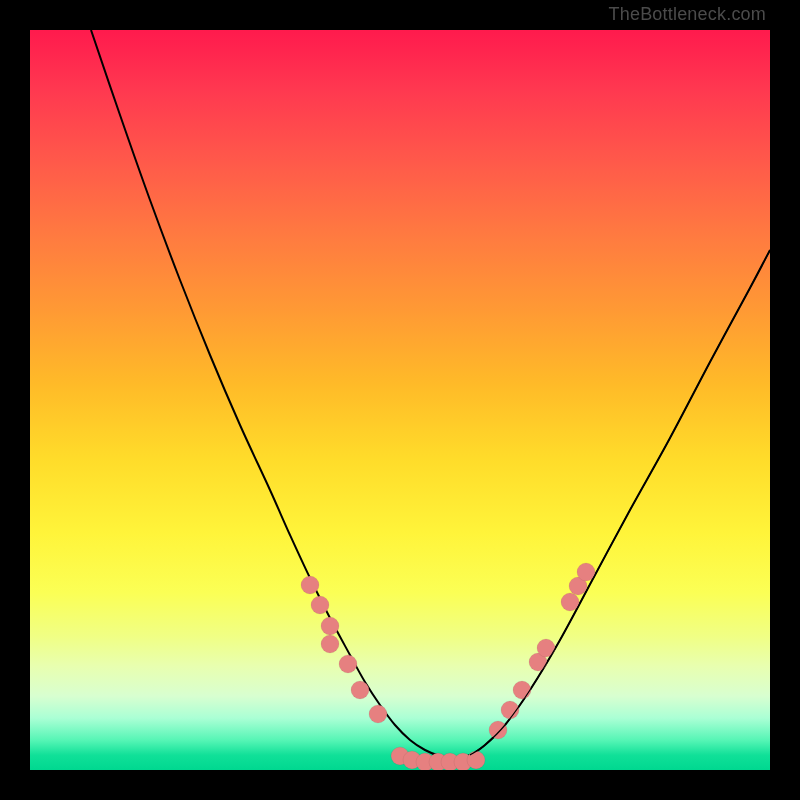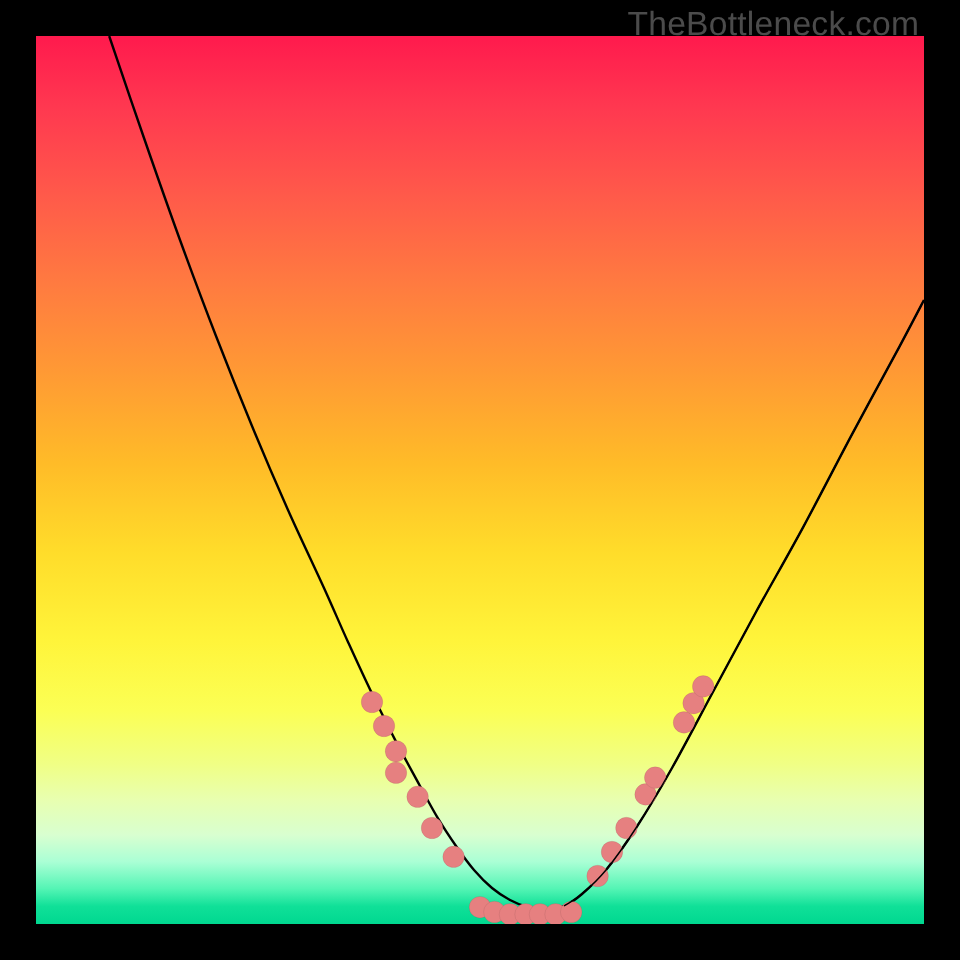--- a/index.html
+++ b/index.html
@@ -49,21 +49,21 @@
       #aaffd5 93%,
       #55f5b5 96%,
       #10e098 98%,
       #00d890 100%);
   }
   .watermark {
     position: absolute;
     top: 4px;
     right: 34px;
     color: #4b4b4b;
-    font-size: 28px;
+    font-size: 18px;
     font-weight: 500;
     letter-spacing: 0.2px;
   }
   svg.curve {
     position: absolute;
     left: 0;
     top: 0;
     width: 740px;
     height: 740px;
   }

